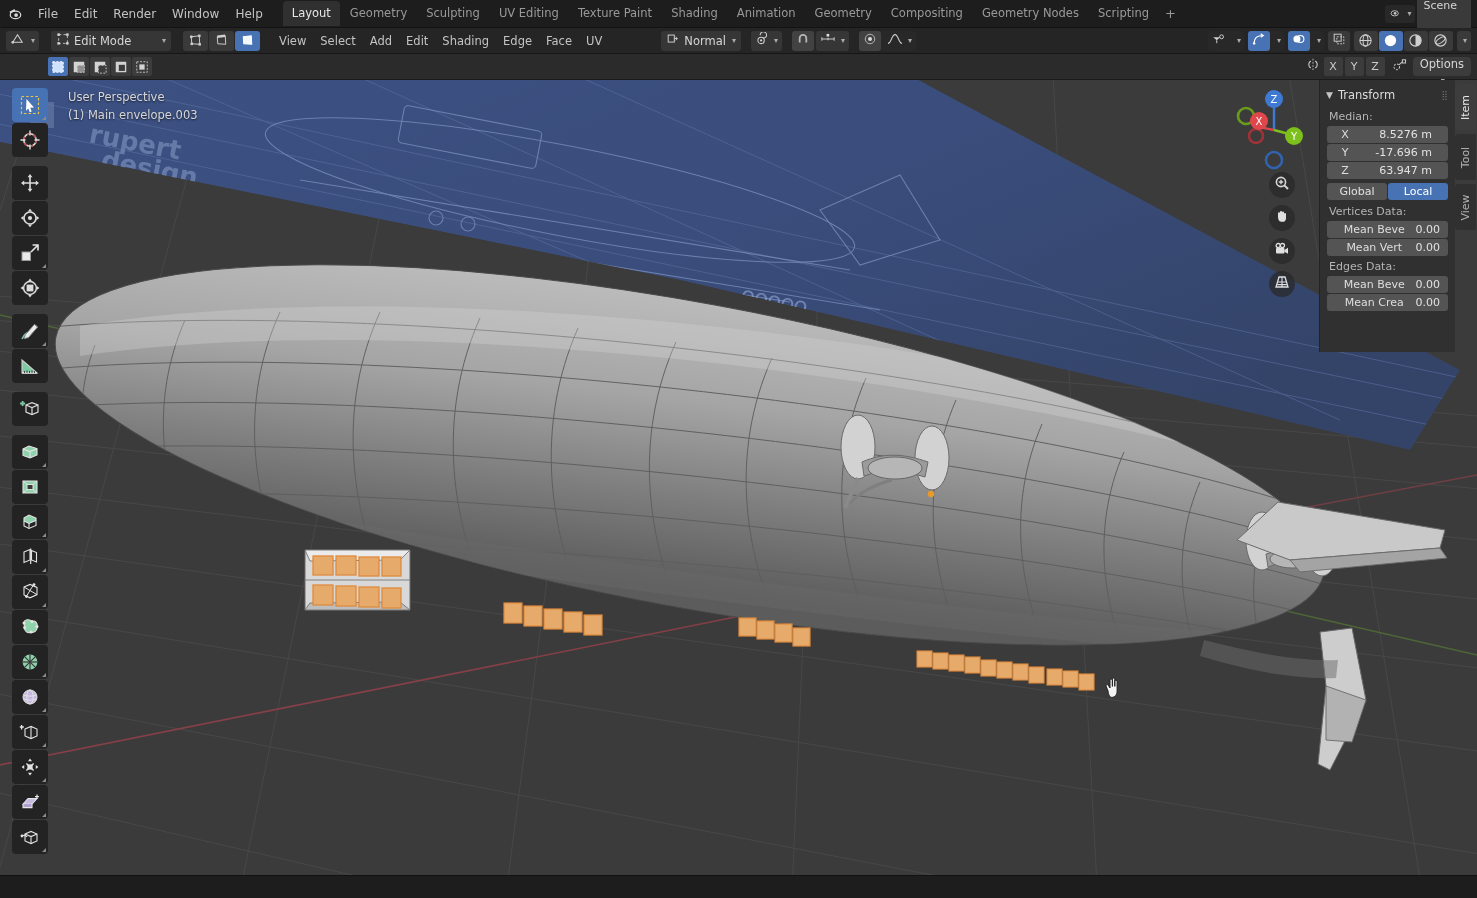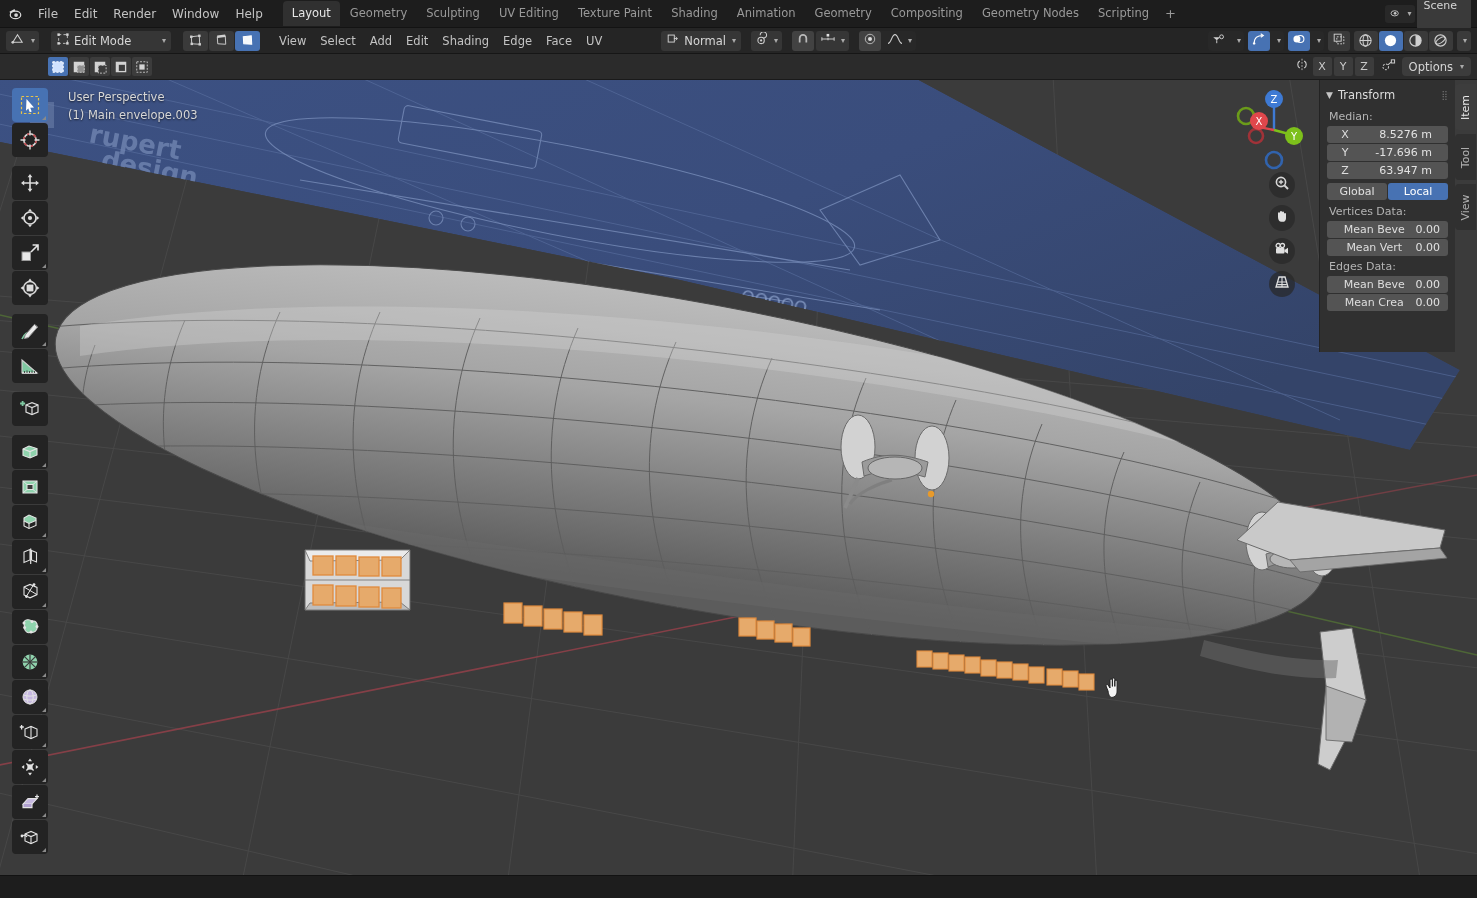--- a/index.html
+++ b/index.html
@@ -72,21 +72,21 @@
     display: flex; align-items: center; justify-content: center;
   }
   .sel-mode.active { background: #4772b3; }
   .hdr3-right { margin-left: auto; display: flex; align-items: center; gap: 4px; }
   .axis-btn {
     width: 19px; height: 19px; background: #3c3c3c; border-radius: 2px; color: #ccc;
     font-size: 11px; display: flex; align-items: center; justify-content: center;
   }
   .opts-dd {
     display: flex; align-items: center; gap: 5px; background: #3c3c3c; height: 19px;
-    border-radius: 4px; padding: 0 7px; color: #d6d6d6; font-size: 11.5px;
+    border-radius: 4px; padding: 0 7px; color: #d6d6d6; font-size: 11.5px; flex-direction: column;
   }
 
   
   .viewport {
     position: absolute; left: 0; top: 80px; width: 1477px; height: 795px;
     overflow: hidden; background: #3b3b3b;
   }
   .vp-canvas { position: absolute; inset: 0; }
 
   .vp-text {

